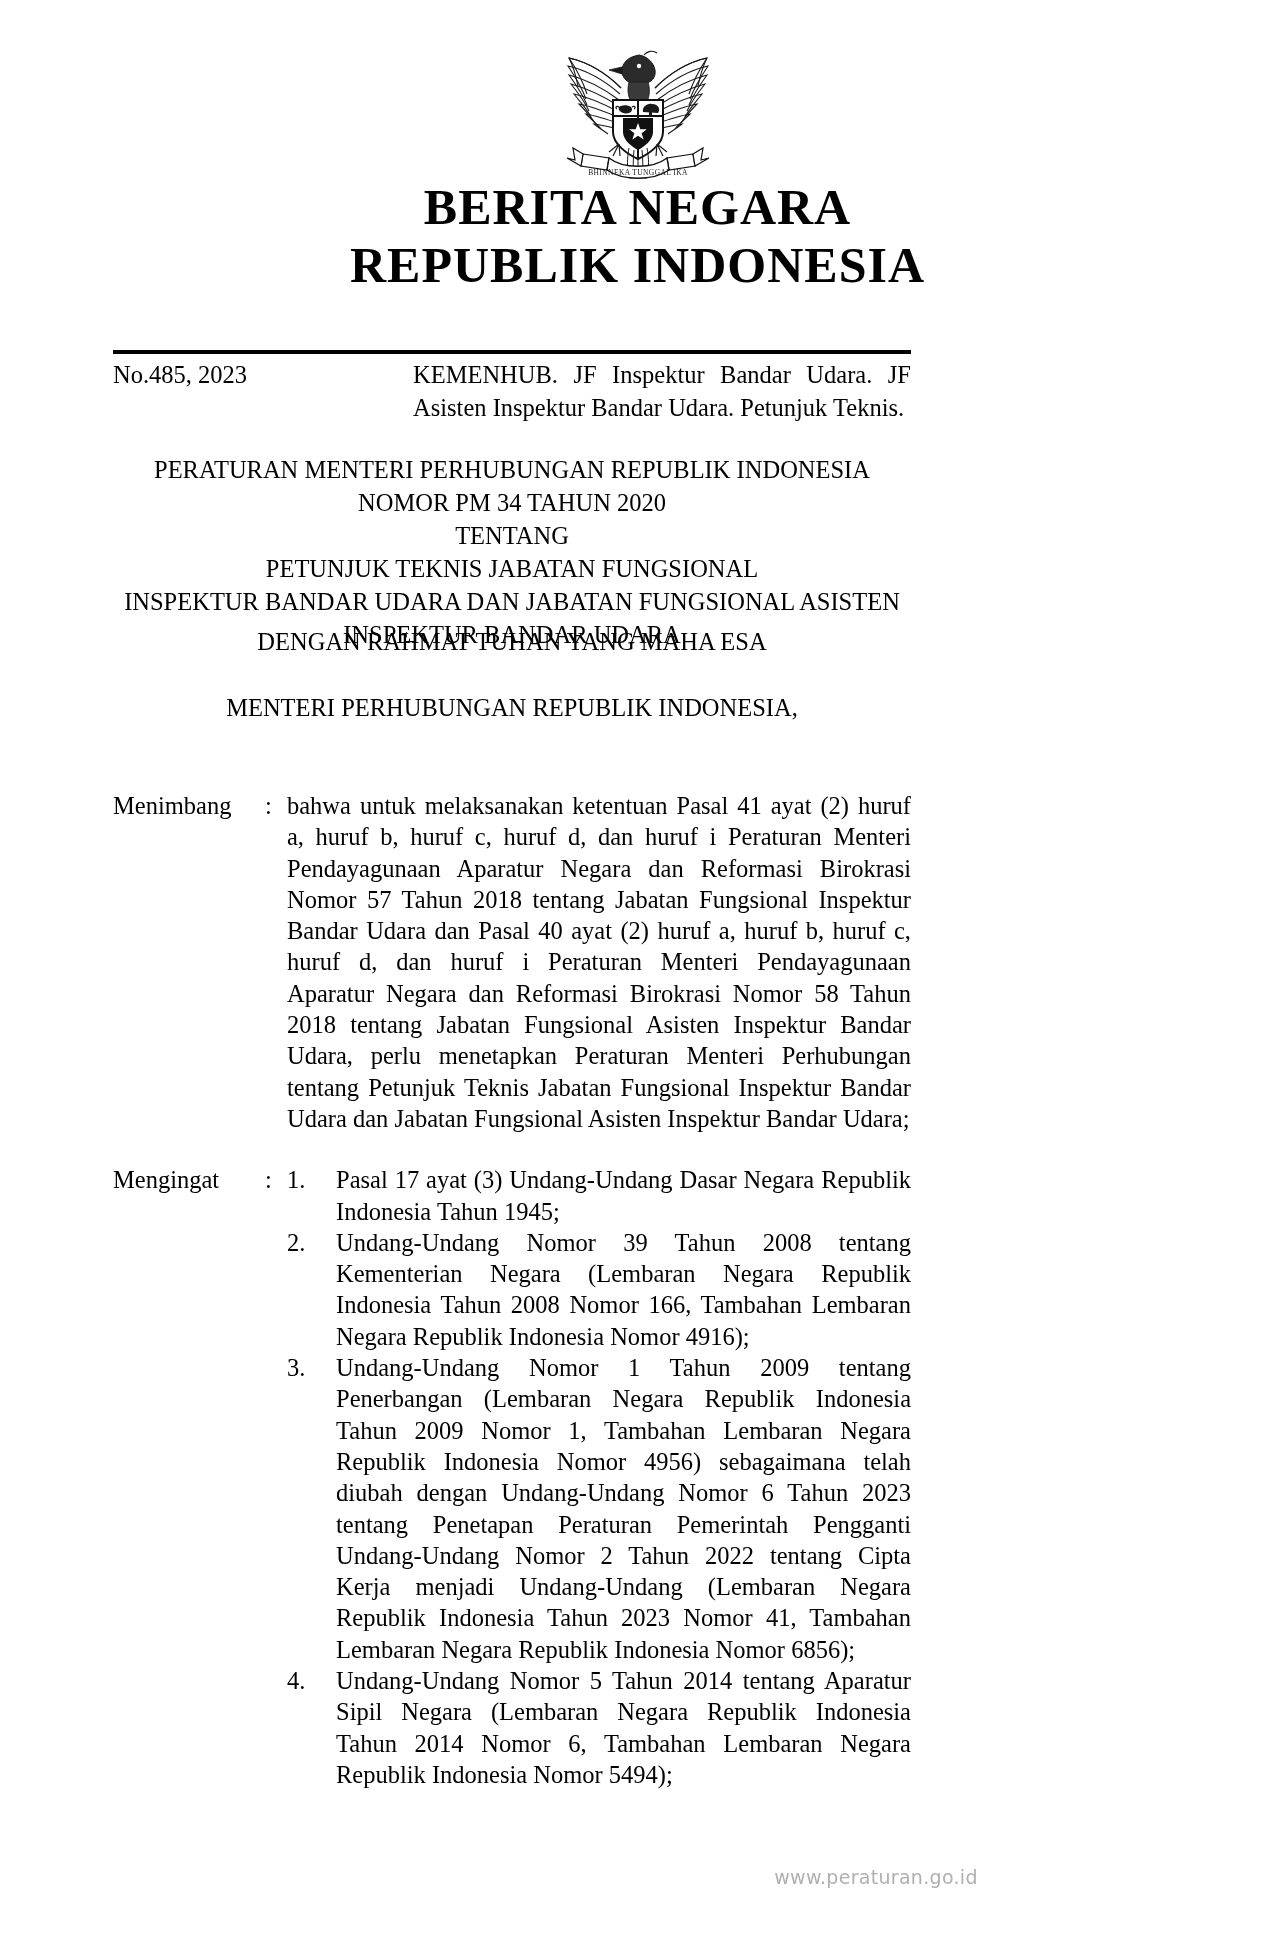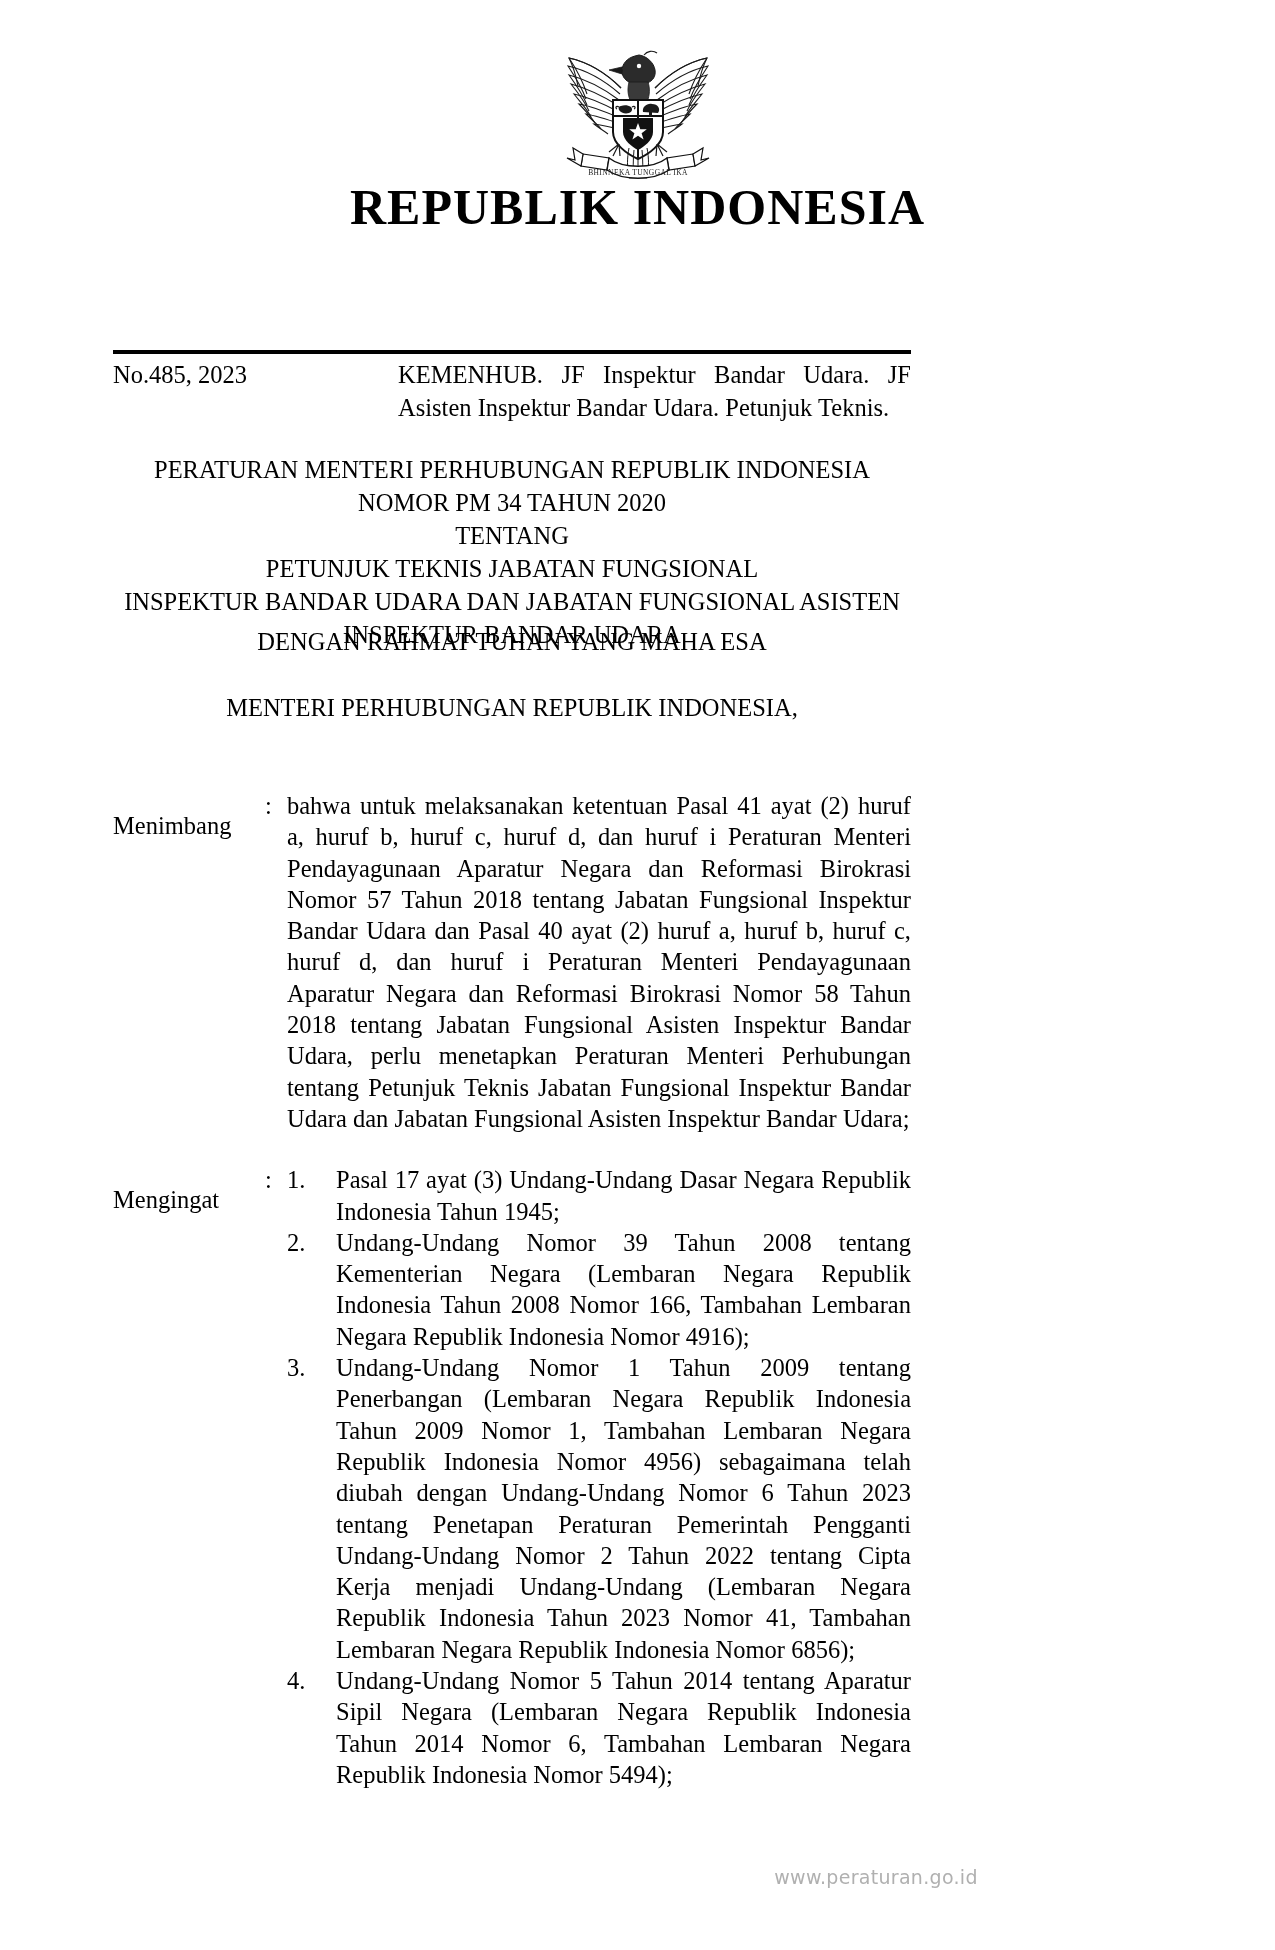--- a/index.html
+++ b/index.html
@@ -63,20 +63,21 @@
   }
 
   
   .gazette-row {
     position: absolute;
     left: 113px;
     top: 358px;
     width: 798px;
     display: flex;
     align-items: flex-start;
+    gap: 15px;
   }
   .gazette-no {
     width: 285px;
     flex: 0 0 285px;
     font-size: 24.5px;
     line-height: 33px;
   }
   .gazette-subject {
     flex: 1 1 auto;
     font-size: 24.5px;
@@ -123,21 +124,20 @@
     font-size: 24.5px;
     line-height: 31.3px;
   }
   .clause-row {
     display: flex;
     align-items: flex-start;
   }
   .clause-label {
     flex: 0 0 152px;
     width: 152px;
-    margin-top: 20px;
   }
   .clause-colon {
     flex: 0 0 22px;
     width: 22px;
   }
   .clause-body {
     flex: 1 1 auto;
     text-align: justify;
     text-align-last: left;
     hyphens: none;
@@ -260,20 +260,21 @@
           <path d="M150 118 L124 122 L126 134 L152 130 Z" fill="#ffffff" stroke="#111" stroke-width="1.2"></path>
           <path d="M150 118 L160 112 L158 124 L166 122 L152 130 Z" fill="#ffffff" stroke="#111" stroke-width="1.2"></path>
           <path d="M66 122 C80 133 110 133 124 122 L126 134 C110 145 80 145 64 134 Z" fill="#ffffff" stroke="#111" stroke-width="1.4"></path>
           <text x="95" y="139" font-family="'Liberation Serif', serif" font-size="7.5" text-anchor="middle" fill="#1a1a1a" stroke="none" letter-spacing="0.4">BHINNEKA TUNGGAL IKA</text>
         </g>
       </g>
     </svg>
   </div>
 
   <div class="masthead">
+    <div class="masthead-line">BERITA NEGARA</div>
     <div class="masthead-line">REPUBLIK INDONESIA</div>
   </div>
 
   <div class="rule"></div>
 
   <div class="gazette-row">
     <div class="gazette-no">No.485, 2023</div>
     <div class="gazette-subject">
       <span>KEMENHUB. JF Inspektur Bandar Udara. JF</span>
       <span class="last-line">Asisten Inspektur Bandar Udara. Petunjuk Teknis.</span>

